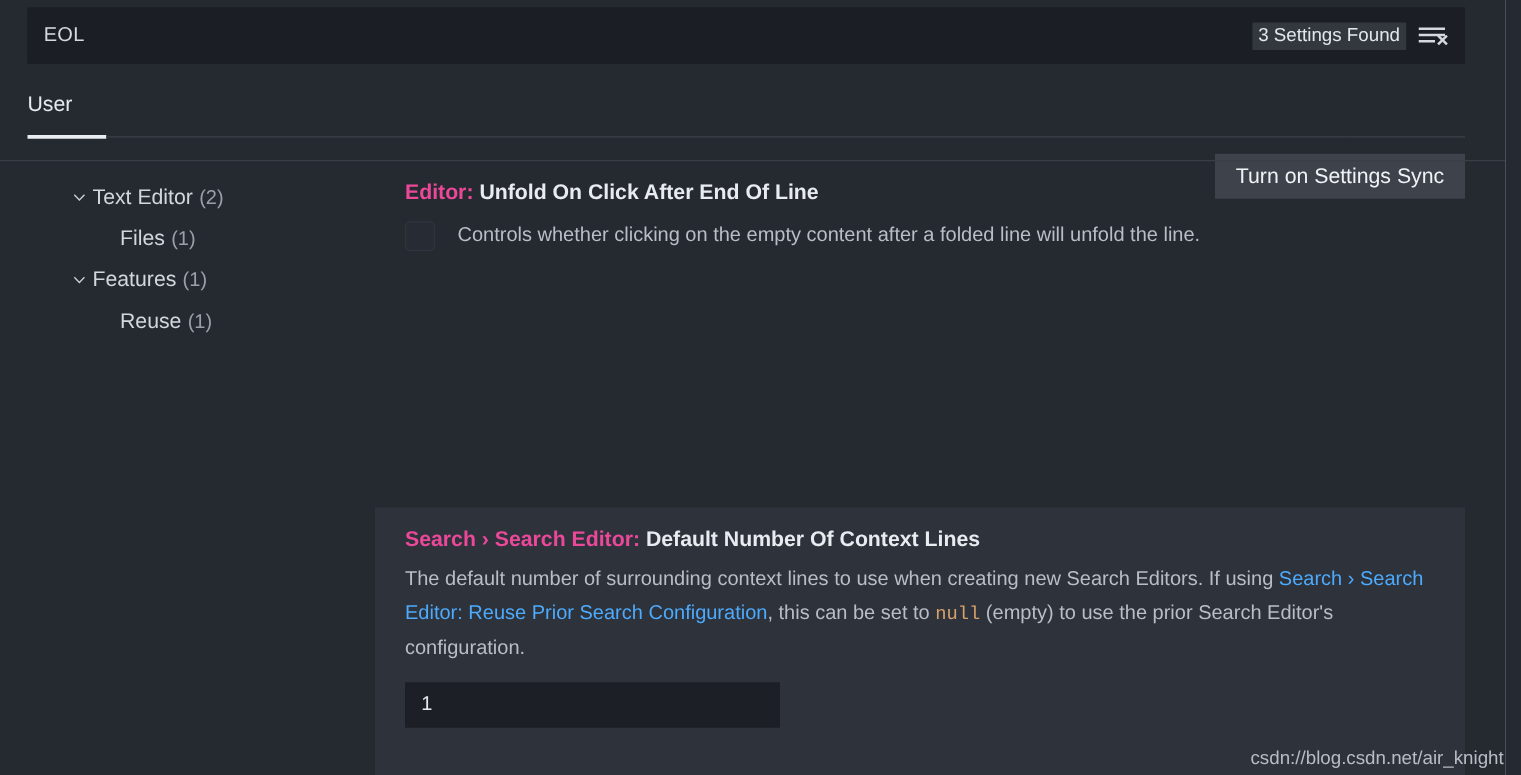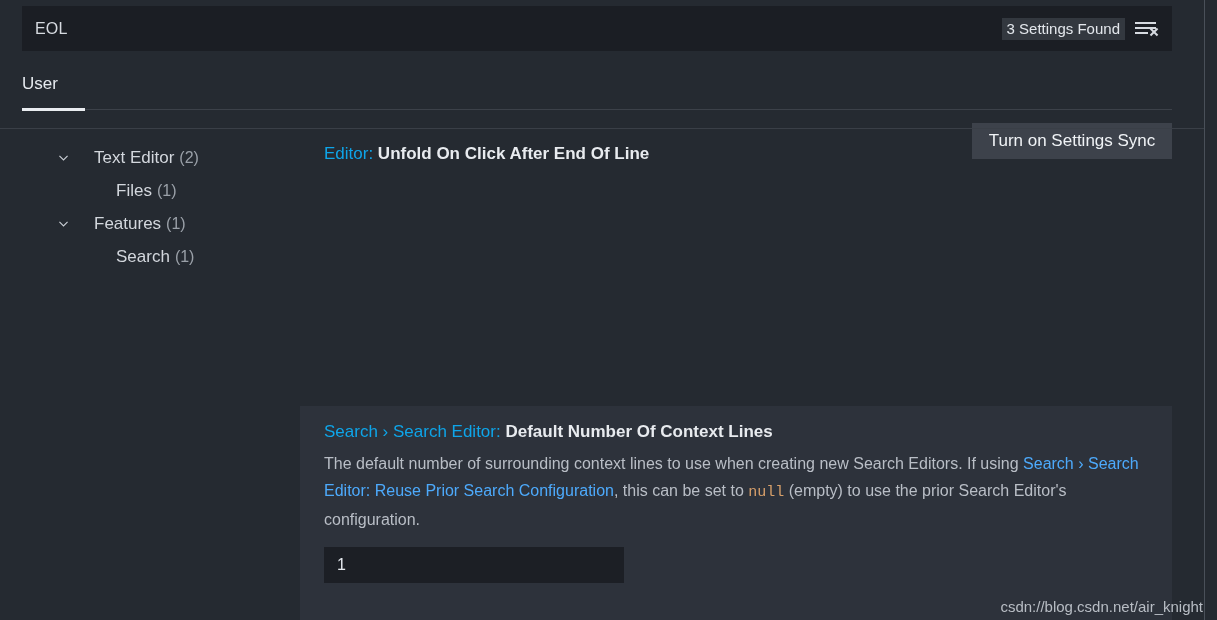--- a/index.html
+++ b/index.html
@@ -177,21 +177,20 @@
     box-sizing: border-box;
   }
   .toc-item {
     height: 33px;
     display: flex;
     align-items: center;
     font-size: 17px;
     color: #d3d7dd;
     cursor: pointer;
     white-space: nowrap;
-    gap: 20px;
   }
   .toc-item .chev {
     width: 22px;
     margin-left: 52px;
     flex: 0 0 auto;
     display: flex;
     align-items: center;
     justify-content: center;
   }
   .toc-item.child .chev { visibility: hidden; }
@@ -224,22 +223,22 @@
     background: #0e8ca9;
   }
   .setting-inner { padding: 0 0 0 24px; }
   .setting-title {
     font-size: 17px;
     font-weight: bold;
     color: #e8ebef;
     white-space: nowrap;
   }
   .setting-title .cat {
-    color: #0ea5e9;
-    font-weight: normal;
+    color: #ec4899;
+    font-weight: bold;
   }
   .setting-desc {
     font-size: 16px;
     color: #b9bec6;
     line-height: 27px;
     max-width: 830px;
   }
   .setting-desc a {
     color: #4daafc;
     text-decoration: none;
@@ -391,33 +390,37 @@
     </span>
     <span class="label-wrap">
       <span>Features</span>
       <span class="count">(1)</span>
     </span>
   </div>
 
   <div class="toc-item child">
     <span class="chev"></span>
     <span class="label-wrap" style="margin-left:22px">
-      <span>Search</span>
+      <span>Reuse</span>
       <span class="count">(1)</span>
     </span>
   </div>
 
 </div>
 
 <div class="settings-list">
 
   <div class="setting" id="setting-unfold">
     <div class="setting-inner">
       <div class="setting-title">
         <span class="cat">Editor: </span><span>Unfold On Click After End Of Line</span>
+      </div>
+      <div class="desc-row">
+        <span class="checkbox"></span>
+        <span class="setting-desc">Controls whether clicking on the empty content after a folded line will unfold the line.</span>
       </div>
     </div>
   </div>
 
 
   <div class="setting" id="setting-ctx">
     <div class="setting-inner">
       <div class="setting-title">
         <span class="cat">Search › Search Editor: </span><span>Default Number Of Context Lines</span>
       </div>

